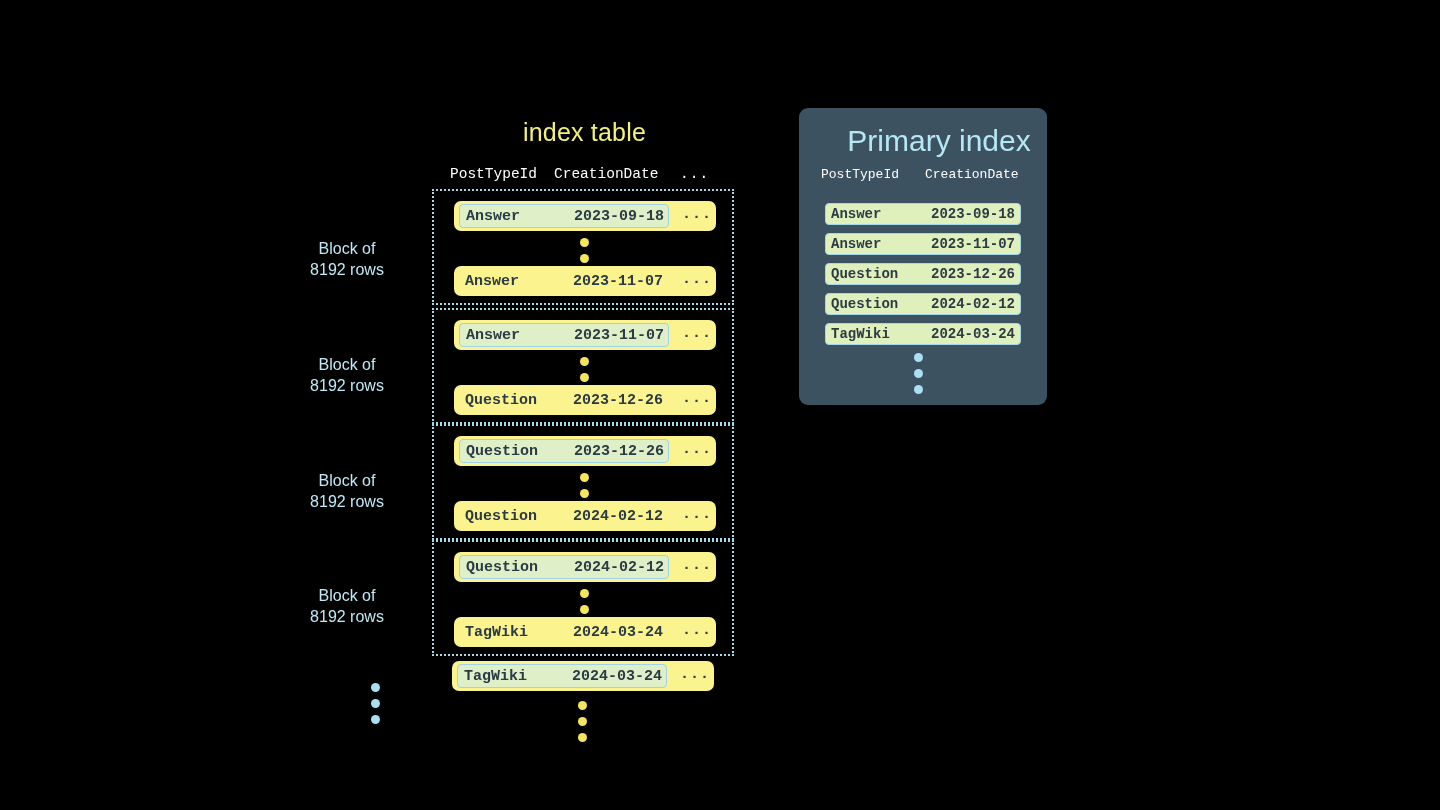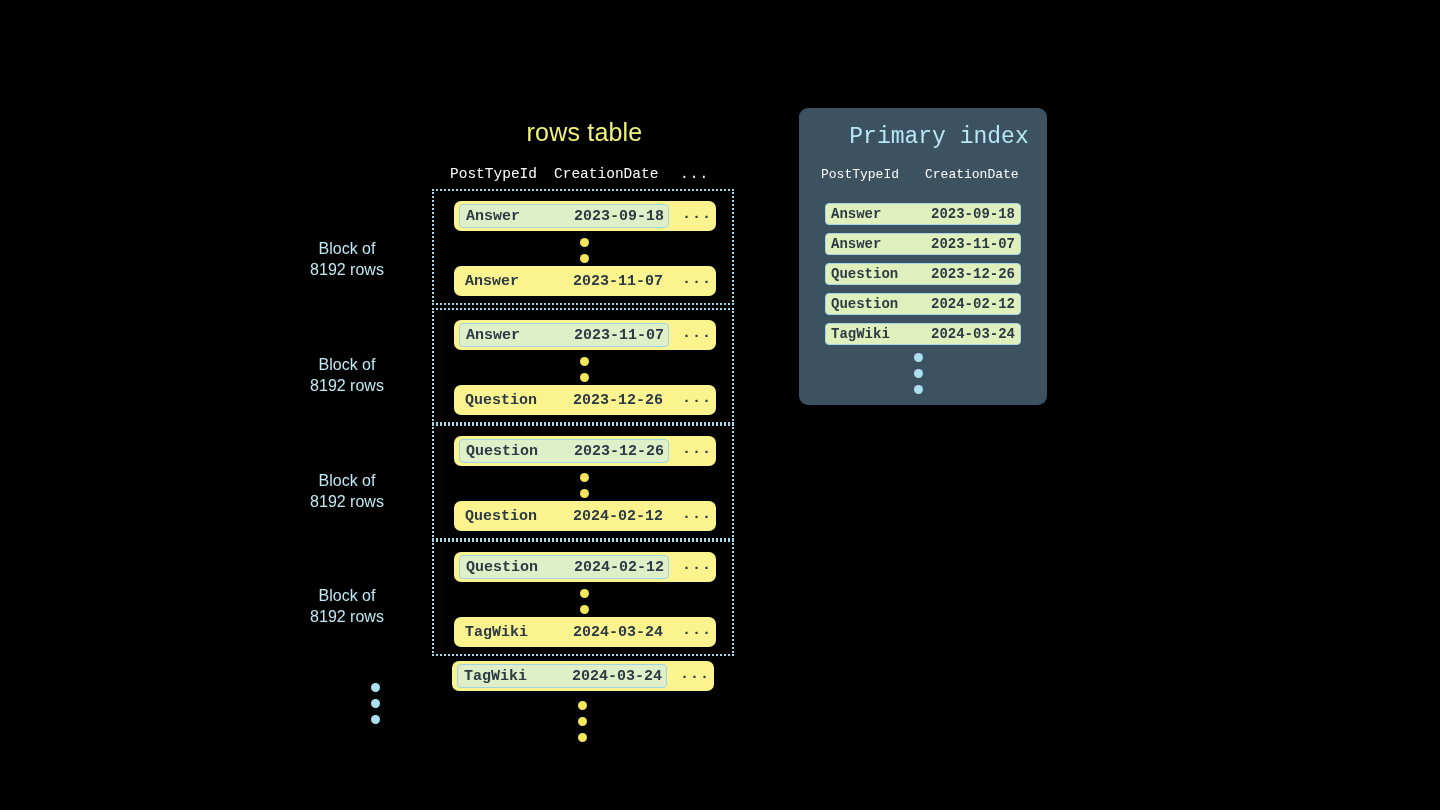--- a/index.html
+++ b/index.html
@@ -154,23 +154,23 @@
     height: 297px;
     background: #3d5260;
     border-radius: 9px;
   }
   #index-title {
     position: absolute;
     left: 0;
     top: 16px;
     width: 280px;
     text-align: center;
-    font-size: 23px;
+    font-size: 30px;
     color: #b5e7f5;
-    font-family: Liberation Mono, monospace;
+    font-family: Liberation Sans, sans-serif;
   }
   #index-colheaders {
     position: absolute;
     left: 0;
     top: 59px;
     width: 248px;
     height: 20px;
     font-family: "Liberation Mono", monospace;
     font-size: 13px;
     color: #ffffff;
@@ -210,21 +210,21 @@
     box-sizing: border-box;
     text-align: right;
     white-space: pre;
   }
 </style>
 </head>
 <body>
 
 <div id="posts-table-group">
 
-  <div id="posts-title">rows table</div>
+  <div id="posts-title">index table</div>
 
   <div id="posts-colheaders">
     <span class="ch-type">PostTypeId</span>
     <span class="ch-date">CreationDate</span>
     <span class="ch-more">...</span>
   </div>
 
   <div class="block" style="top:71px; height:116px;">
     <div class="prow" style="top:10px;">
       <div class="cell-wrap hl">

